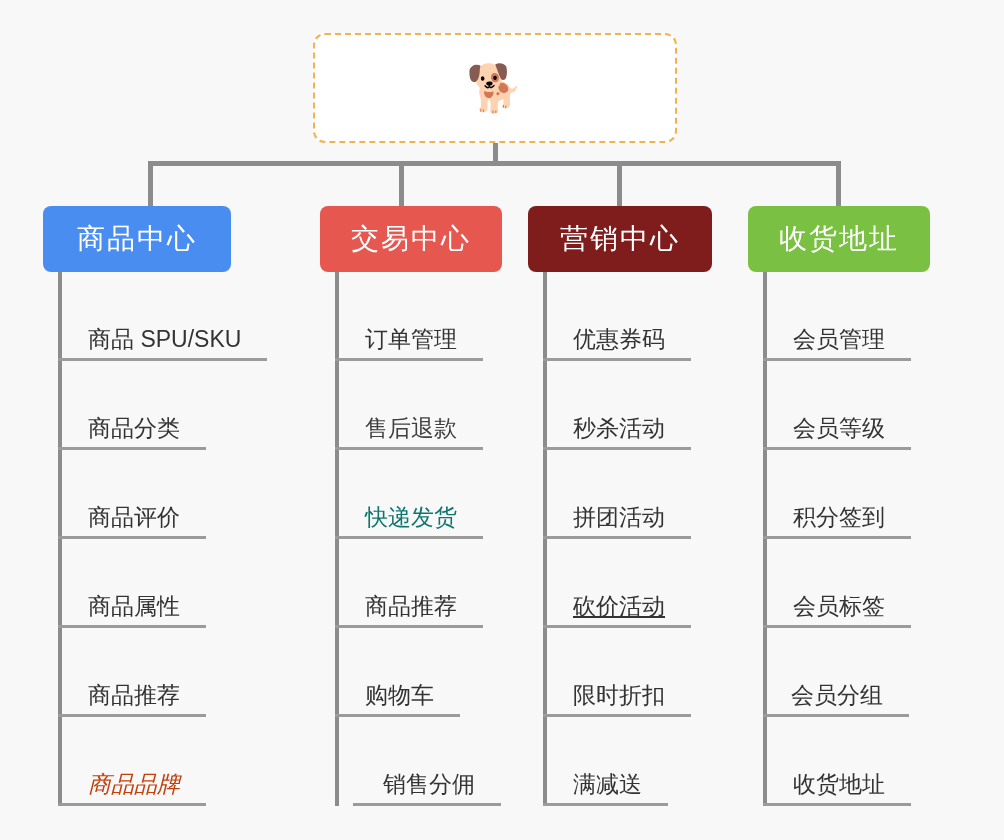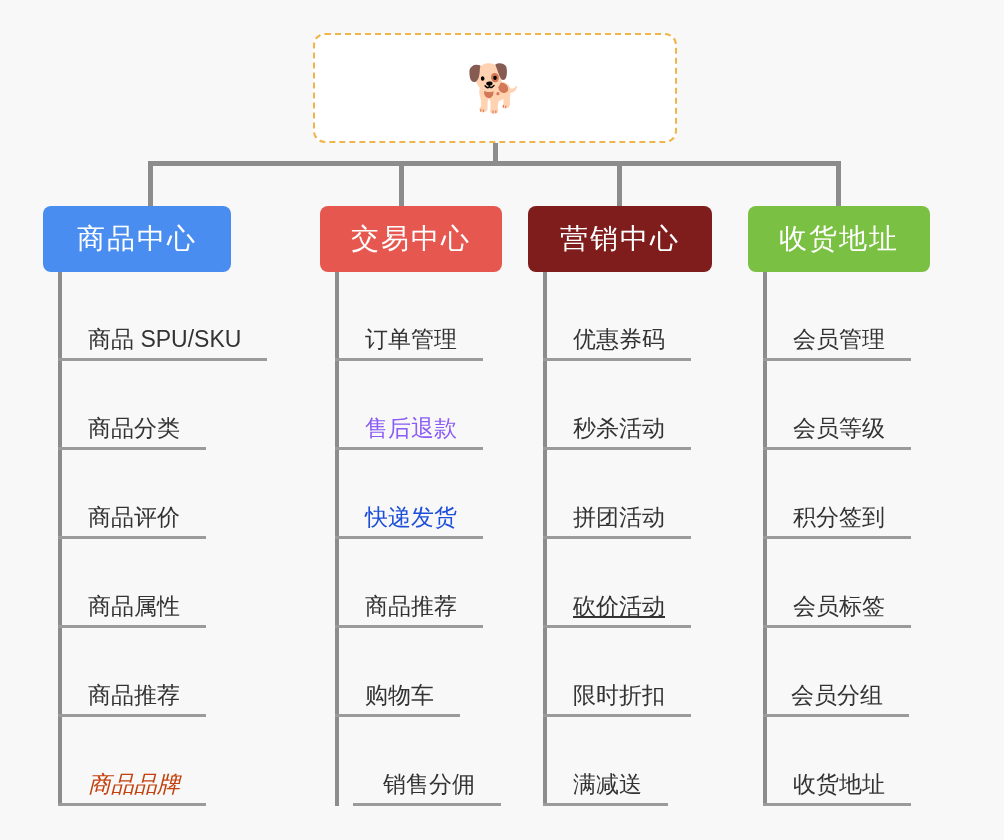--- a/index.html
+++ b/index.html
@@ -159,24 +159,24 @@
   </div>
 
   <div class="column" id="col1" style="left:320px;width:182px">
     <div class="spine" style="background: rgb(140, 140, 140); height: 534px;"></div>
     <div class="col-header" style="background: rgb(229, 87, 79);">交易中心</div>
     <div class="leaves">
       <div class="leaf">
           <span class="leaf-label" style="border-bottom-color: rgb(155, 155, 155); color: rgb(51, 51, 51);">订单管理</span>
         </div>
       <div class="leaf">
-          <span class="leaf-label" style="border-bottom-color: rgb(155, 155, 155); color: #8b5cf6;">售后退款</span>
-        </div>
-      <div class="leaf">
-          <span class="leaf-label" style="border-bottom-color: rgb(155, 155, 155); color: #1d4ed8; margin-top: 8px;">快递发货</span>
+          <span class="leaf-label" style="border-bottom-color: rgb(155, 155, 155); color: #404040;">售后退款</span>
+        </div>
+      <div class="leaf">
+          <span class="leaf-label" style="border-bottom-color: rgb(155, 155, 155); color: #0f766e; margin-top: 8px;">快递发货</span>
         </div>
       <div class="leaf">
           <span class="leaf-label" style="border-bottom-color: rgb(155, 155, 155); color: rgb(51, 51, 51);">商品推荐</span>
         </div>
       <div class="leaf">
           <span class="leaf-label" style="border-bottom-color: rgb(155, 155, 155); color: rgb(51, 51, 51);">购物车</span>
         </div>
       <div class="leaf">
           <span class="leaf-label" style="border-bottom-color: rgb(155, 155, 155); color: rgb(51, 51, 51); margin-left: 33px;">销售分佣</span>
         </div>

